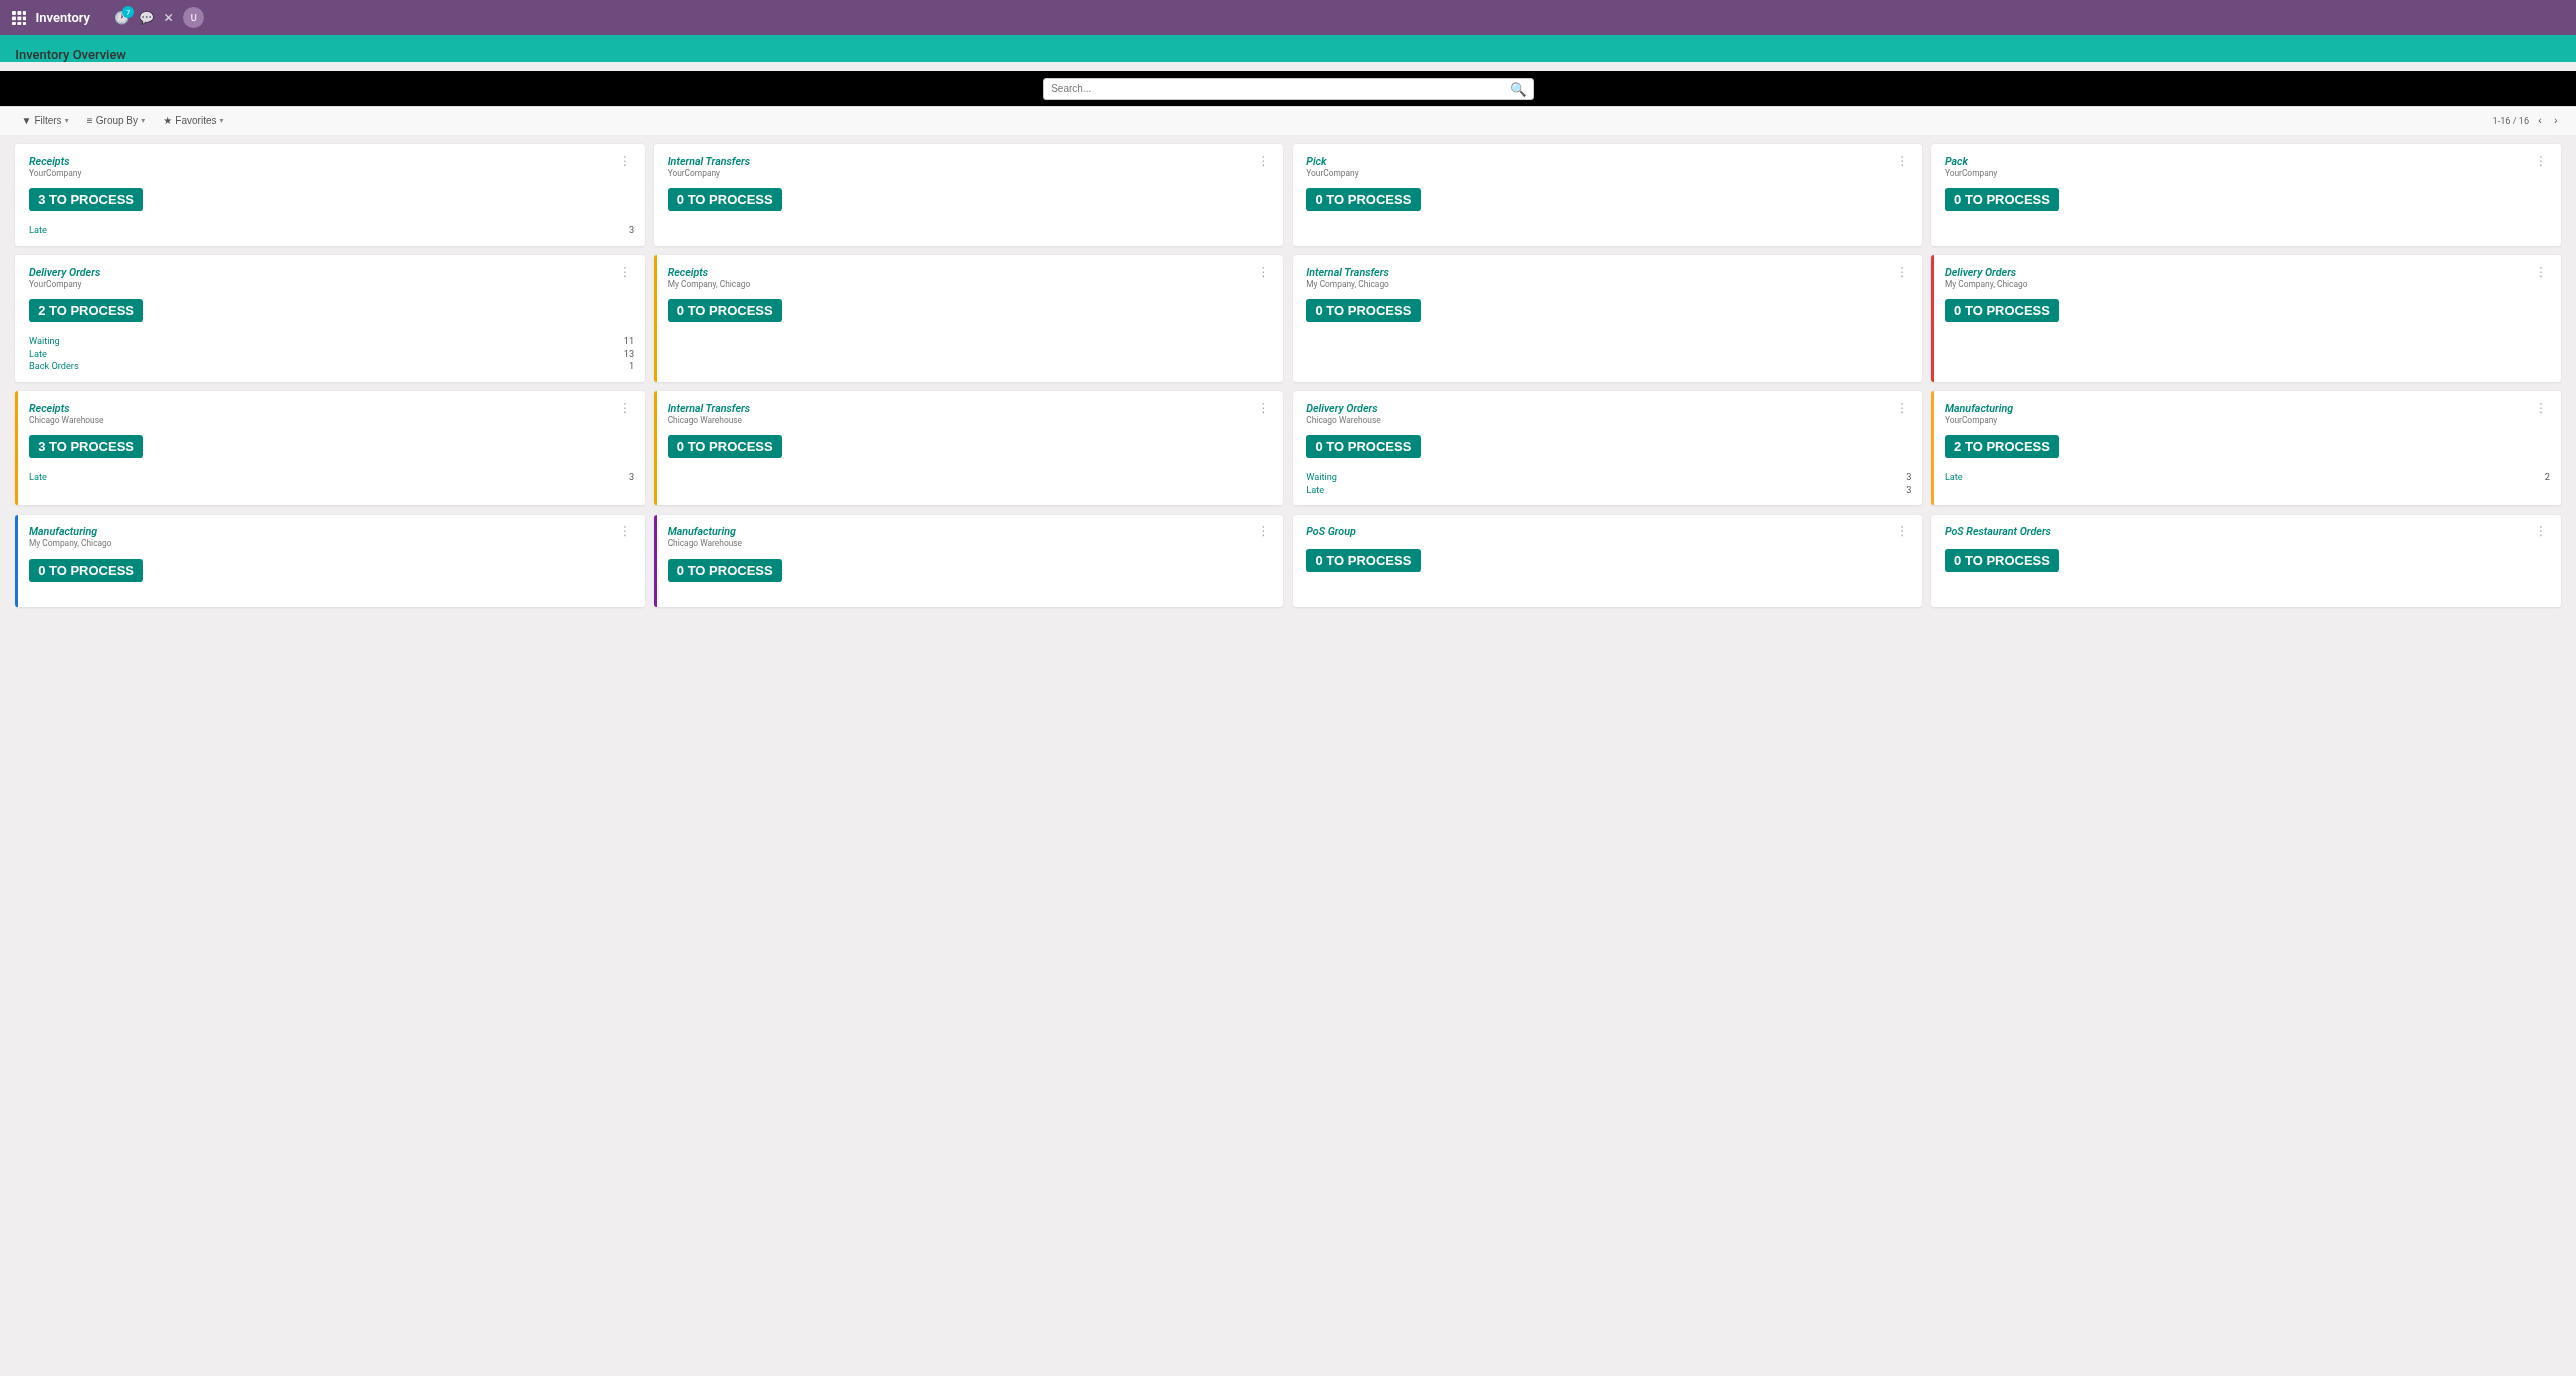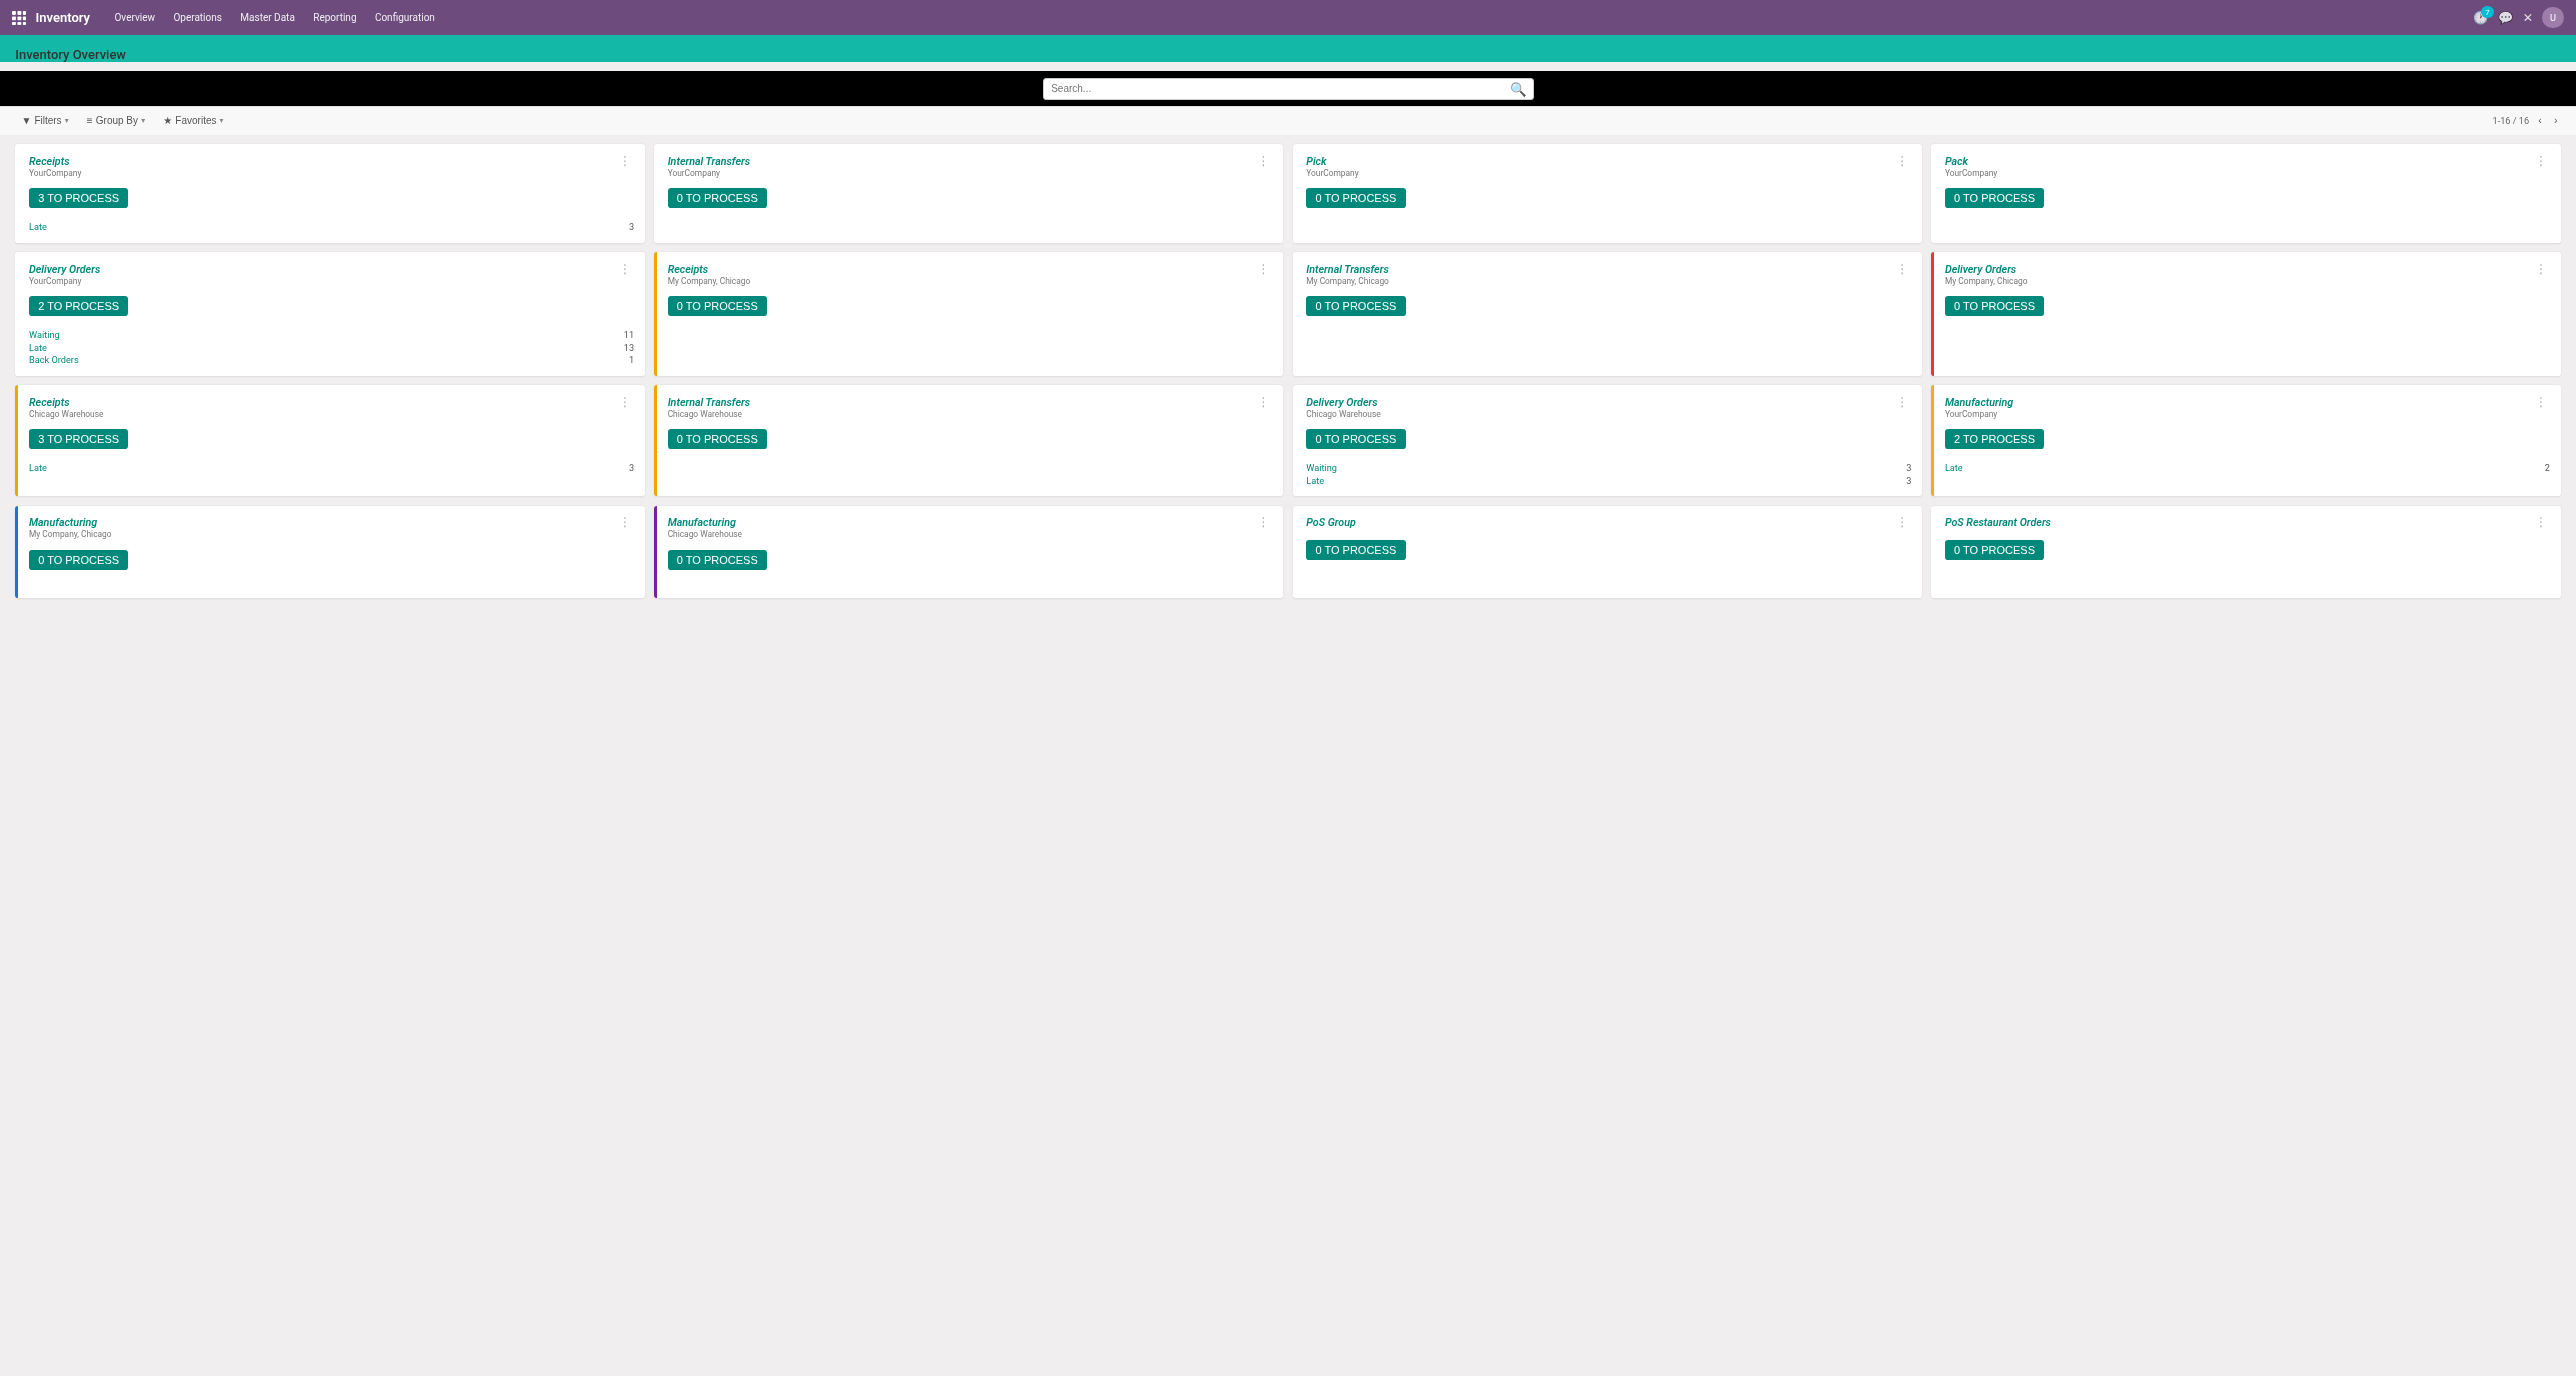--- a/index.html
+++ b/index.html
@@ -63,22 +63,22 @@
     .card-title { font-size: 10.7px; font-weight: 600; color: #00897b; font-style: italic; }
     .card-subtitle { font-size: 8.4px; color: #777; margin-bottom: 7.7px; }
     .card-menu-btn { background: none; border: none; cursor: pointer; color: #aaa; font-size: 12.3px; line-height: 1; padding: 0 3.1px; }
 
     .process-btn {
       background: #00897b;
       color: white;
       border: none;
       border-radius: 3.1px;
       padding: 3.8px 9.2px;
-      font-size: 11px;
-      font-weight: 400;
+      font-size: 13px;
+      font-weight: 700;
       cursor: pointer;
       display: inline-block;
       margin-bottom: 3.1px;
     }
 
     .card-stats { display: flex; flex-direction: column; gap: 1.5px; margin-top: 10px; }
     .card-stat-row { display: flex; justify-content: space-between; align-items: center; }
     .stat-label { font-size: 9.2px; color: #00897b; }
     .stat-value { font-size: 9.2px; color: #555; }
   </style>
@@ -93,27 +93,20 @@
       <rect x="14" y="0" width="4" height="5" rx="1"></rect>
       <rect x="0" y="7" width="5" height="5" rx="1"></rect>
       <rect x="7" y="7" width="5" height="5" rx="1"></rect>
       <rect x="14" y="7" width="4" height="5" rx="1"></rect>
       <rect x="0" y="14" width="5" height="4" rx="1"></rect>
       <rect x="7" y="14" width="5" height="4" rx="1"></rect>
       <rect x="14" y="14" width="4" height="4" rx="1"></rect>
     </svg>
   </div>
   <span class="topnav-app-title">Inventory</span>
-  <div class="topnav-menu">
-    <a>Overview</a>
-    <a>Operations</a>
-    <a>Master Data</a>
-    <a>Reporting</a>
-    <a>Configuration</a>
-  </div>
   <div class="topnav-right">
     <div class="topnav-icon" style="position:relative;">
       🕐
       <span class="badge">7</span>
     </div>
     <div class="topnav-icon">💬</div>
     <div class="topnav-icon">✕</div>
     <div class="avatar">U</div>
   </div>
 </nav>

